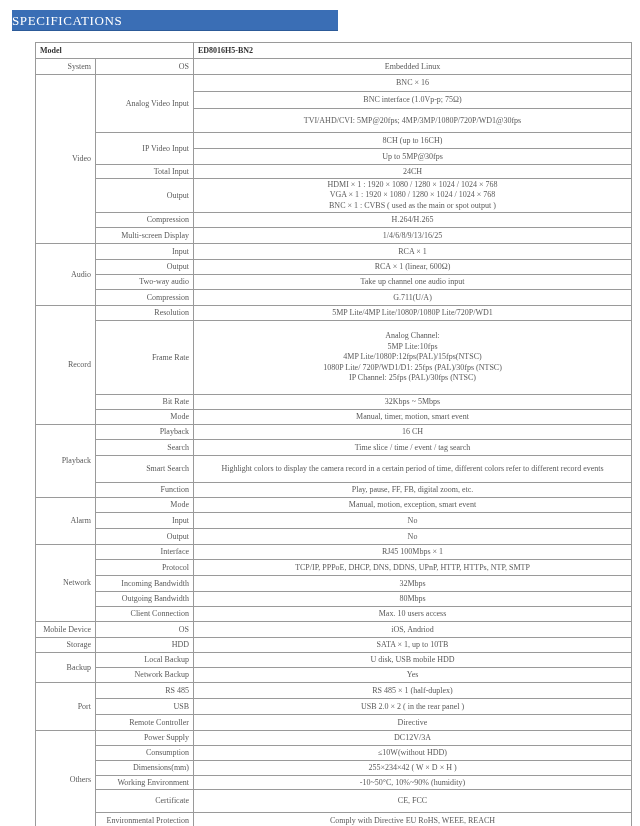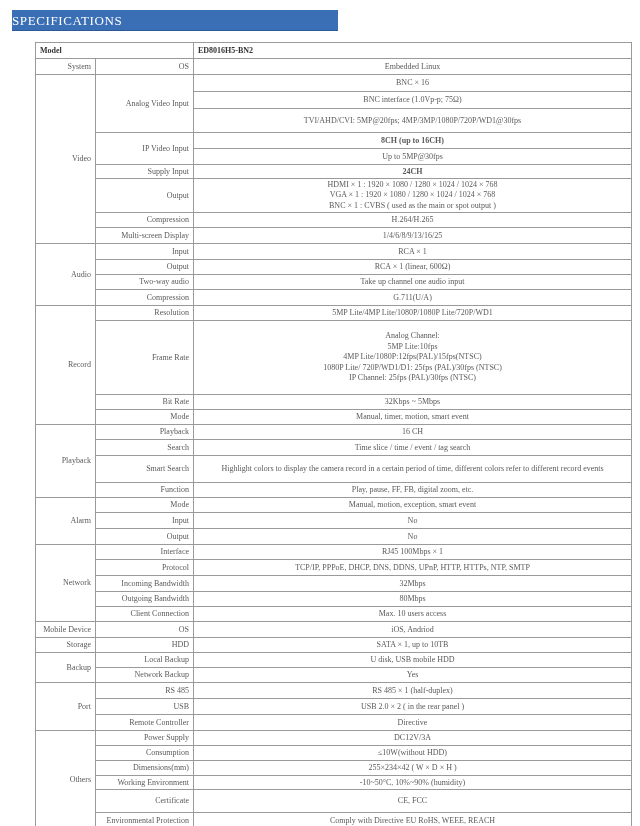--- a/index.html
+++ b/index.html
@@ -9,21 +9,21 @@
             background:#3a6eb5; color:#ffffff; font-size:13px; letter-spacing:0.6px;
             line-height:21px; box-sizing:border-box;
             border-bottom:1px solid #2c5a98; }
   table.spec { position:absolute; left:35px; top:42px; width:597px;
                border-collapse:collapse; table-layout:fixed; font-size:8px; }
   table.spec td { border:1px solid #9a9a9a; padding:0 4px; vertical-align:middle;
                   line-height:10px; color:#5a5a5a; }
   td.cat, td.sub { text-align:right; }
   td.val { text-align:center; padding-left:15px; }
   tr.head td { height:15px; font-weight:bold; color:#333; text-align:left; }
-  td.bold { font-weight:bold; color:#333;margin-top:38px; }
+  td.bold { font-weight:normal; color:#333;margin-top:38px; }
   .ml div { line-height:10.5px; }
 </style>
 </head>
 <body>
 
 <div class="banner">SPECIFICATIONS</div>
 
 <table class="spec">
   <colgroup>
       <col style="width:60px">
@@ -55,21 +55,21 @@
     <td class="val">TVI/AHD/CVI: 5MP@20fps; 4MP/3MP/1080P/720P/WD1@30fps</td>
   </tr>
   <tr style="height:16px">
     <td class="sub" rowspan="2">IP Video Input</td>
     <td class="val bold">8CH (up to 16CH)</td>
   </tr>
   <tr style="height:16px">
     <td class="val">Up to 5MP@30fps</td>
   </tr>
   <tr style="height:14px">
-    <td class="sub">Supply Input</td>
+    <td class="sub">Total Input</td>
     <td class="val bold">24CH</td>
   </tr>
   <tr style="height:34px">
     <td class="sub">Output</td>
     <td class="val ml">
       <div>HDMI × 1 : 1920 × 1080 / 1280 × 1024 / 1024 × 768</div>
       <div>VGA × 1 : 1920 × 1080 / 1280 × 1024 / 1024 × 768</div>
       <div>BNC × 1 : CVBS ( used as the main or spot output )</div>
     </td>
   </tr>

